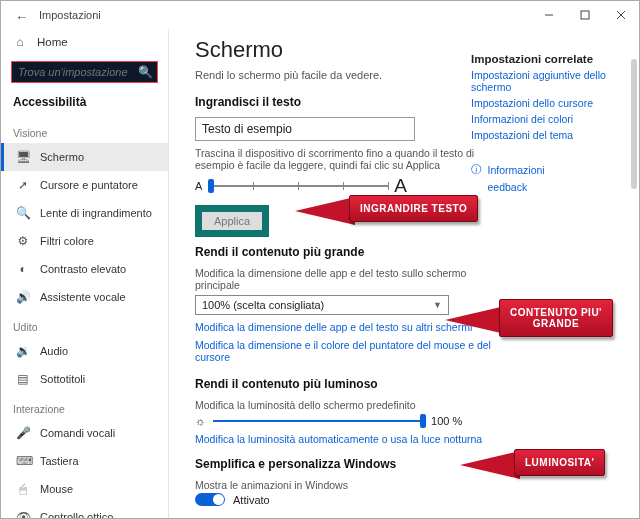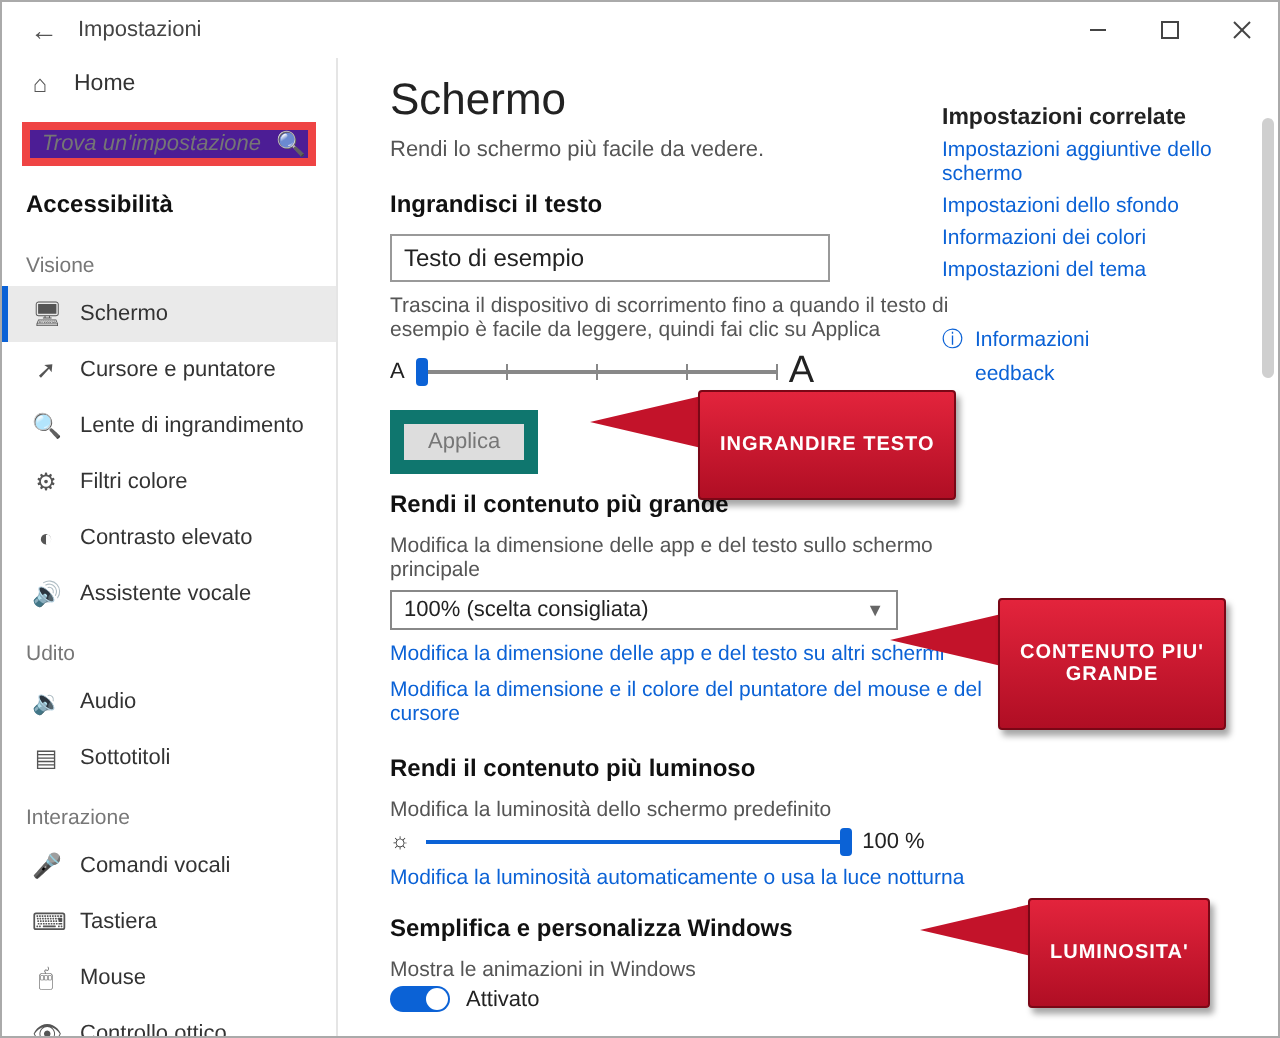--- a/index.html
+++ b/index.html
@@ -40,21 +40,21 @@
   }
   .home {
     display: flex; align-items: center; gap: 10px;
     padding: 6px 12px; font-size: 11.5px; color: #333;
   }
   .search {
     margin: 6px 10px 8px 10px; position: relative;
   }
   .search input {
     width: 100%; height: 22px;
-    border: 4px solid #ef4444; background: #4c1d95;
+    border: 1px solid #ef4444; background: #0f172a;
     padding: 0 22px 0 6px;
     font-family: inherit; font-size: 11px; font-style: italic; color:#888;
   }
   .search .icon {
     position: absolute; right: 5px; top: 4px; color:#777; font-size:12px;
   }
   .active-page {
     padding: 4px 12px 8px 12px; font-size: 12px; font-weight: 600; color:#111;
   }
   .group-label {
@@ -139,21 +139,21 @@
     width:0;height:0;
     border-top:14px solid transparent;
     border-bottom:14px solid transparent;
     border-right:60px solid #c3132a;
     position:absolute;
   }
   .callout .body {
     background:linear-gradient(#e3243c,#b00e24);
     border:1px solid #7a0716;
     border-radius:2px;
-    padding:21px 10px;
+    padding:7px 10px;
     box-shadow:2px 3px 3px rgba(0,0,0,0.35);
     position:relative;
   }
   .scrollbar { position:absolute; right:2px; top:30px; bottom:4px; width:6px;}
   .scrollthumb { position:absolute; top:0; width:6px; height:130px; background:#cfcfcf; border-radius:3px;}
 </style>
 </head>
 <body>
 
 <div class="titlebar">
@@ -306,21 +306,21 @@
     <div class="hint" style="margin:2px 0">Mostra le animazioni in Windows</div>
     <div class="toggle">
       <div class="switch"></div>
       <span class="toglabel">Attivato</span>
     </div>
 
     
     <div class="related">
       <h3>Impostazioni correlate</h3>
       <a>Impostazioni aggiuntive dello schermo</a>
-      <a>Impostazioni dello sfondo</a>
+      <a>Impostazioni dello cursore</a>
       <a>Informazioni dei colori</a>
       <a>Impostazioni del tema</a>
       <div class="infohead">
         <span>ⓘ</span>
         <span>Informazioni</span>
       </div>
       <div class="fbrow">
         <span style="opacity:0">ⓘ</span>
         <span>eedback</span>
       </div>

